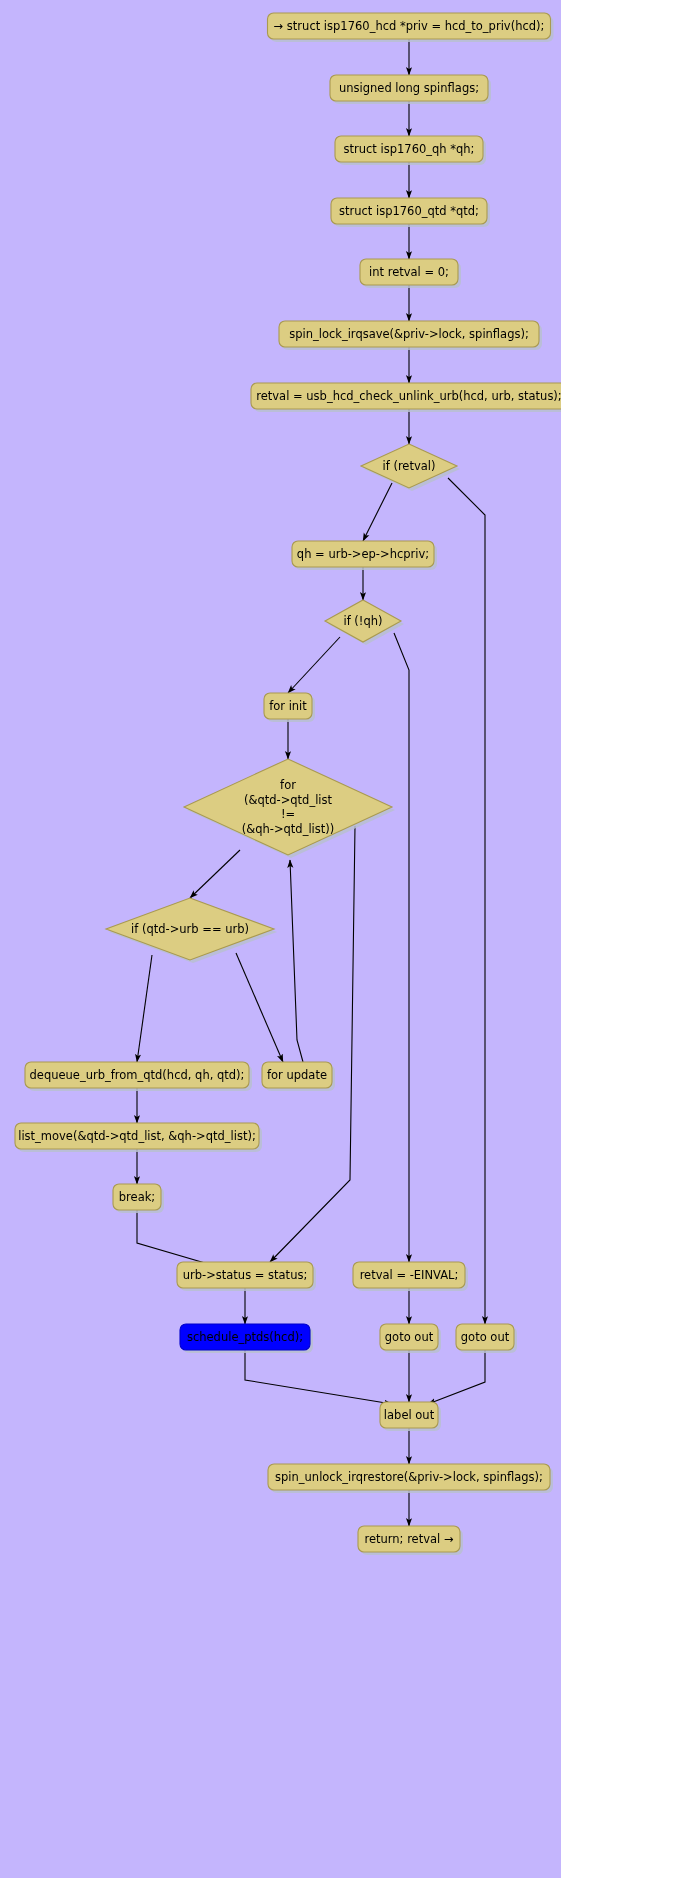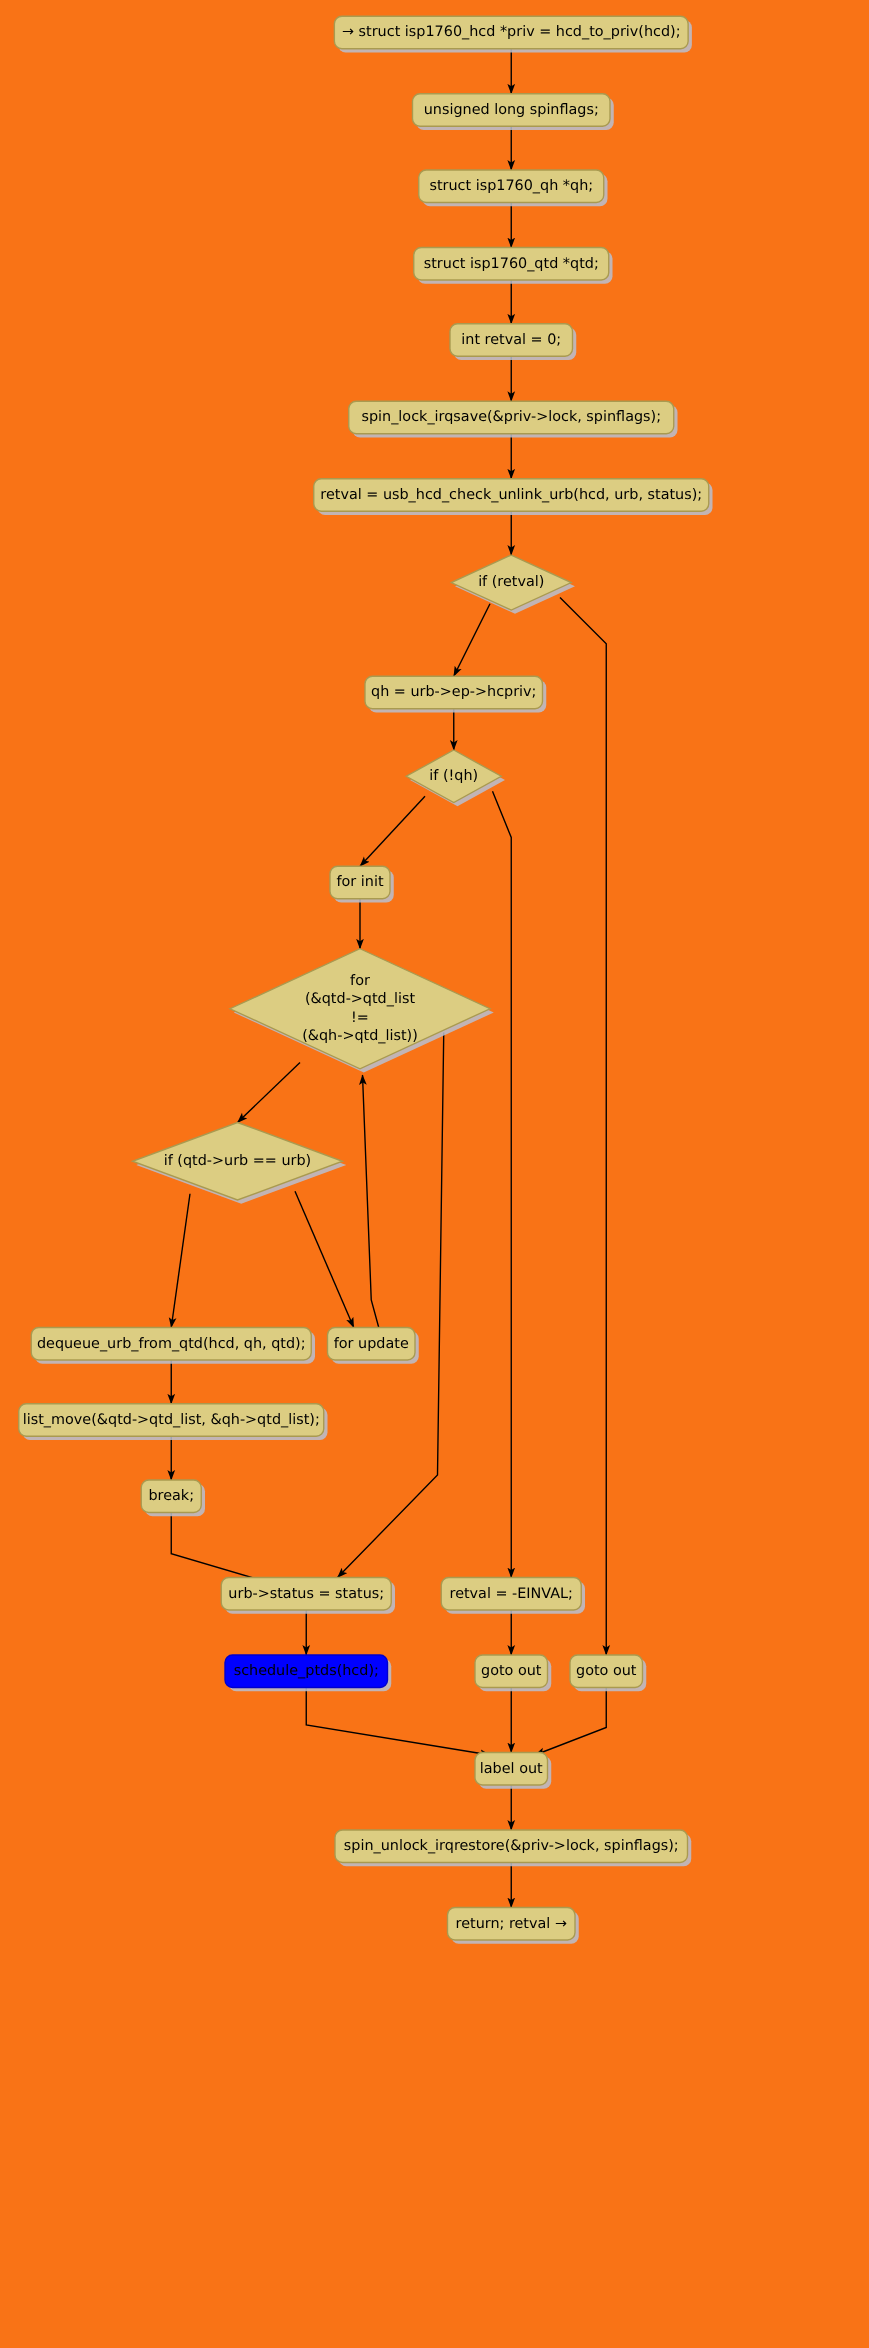--- a/index.html
+++ b/index.html
@@ -5,23 +5,23 @@
   html, body {
     margin: 0;
     padding: 0;
     background: #ffffff;
   }
   body {
     font-family: "DejaVu Sans", sans-serif;
   }
   #flowchart-root {
     position: relative;
-    width: 695px;
+    width: 561px;
     height: 1878px;
-    background: #f97316;
+    background: #c4b5fd;
     overflow: hidden;
   }
   svg.canvas {
     position: absolute;
     left: 0;
     top: 0;
     width: 695px;
     height: 1878px;
     display: block;
   }

